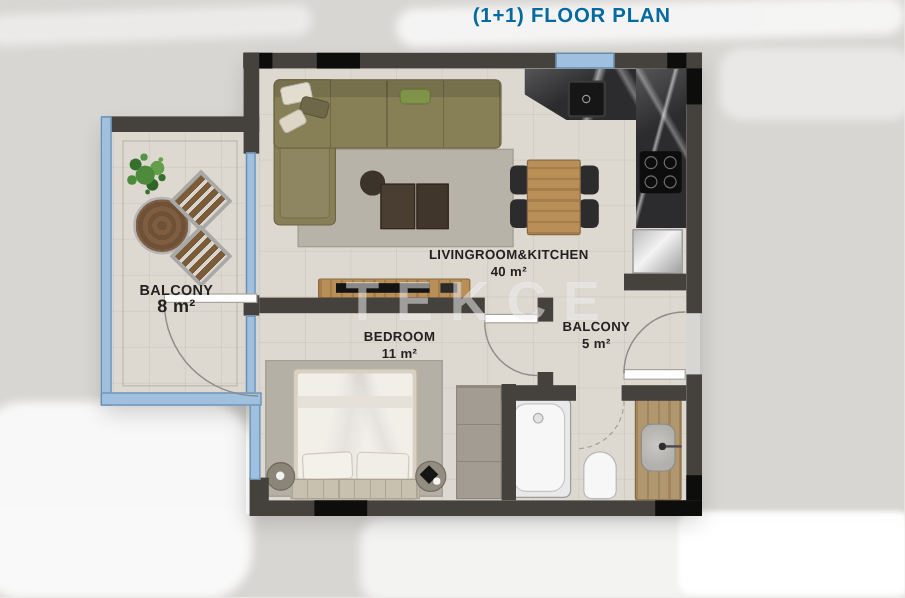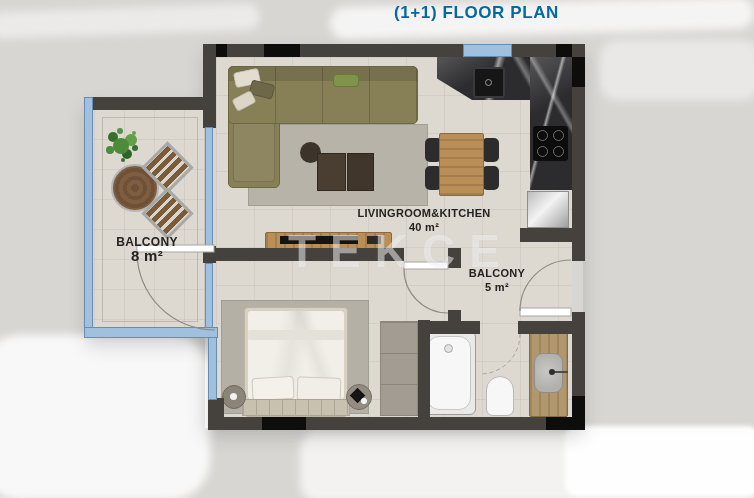--- a/index.html
+++ b/index.html
@@ -197,20 +197,24 @@
     <path d="M 571 260 A 51 51 0 0 0 520 311" fill="none" stroke="#8f8b85" stroke-width="1.2"></path>
     <path d="M 520 334 A 40 40 0 0 1 480 374" fill="none" stroke="#9a968f" stroke-width="1" stroke-dasharray="4 3" opacity=".8"></path>
   </svg>
 
   <div id="watermark">TEKCE</div>
 
   <div class="label" style="left:424px;top:206px;">
     <div class="nm">LIVINGROOM&amp;KITCHEN</div>
     <div class="ar">40 m²</div>
   </div>
+  <div class="label" style="left:333px;top:274px;">
+    <div class="nm">BEDROOM</div>
+    <div class="ar">11 m²</div>
+  </div>
   <div class="label" style="left:147px;top:235px;">
     <div class="nm" style="font-size:12px;">BALCONY</div>
     <div class="ar" style="font-size:15px;">8 m²</div>
   </div>
   <div class="label" style="left:497px;top:266px;">
     <div class="nm">BALCONY</div>
     <div class="ar">5 m²</div>
   </div>
 
   <div id="footer">

